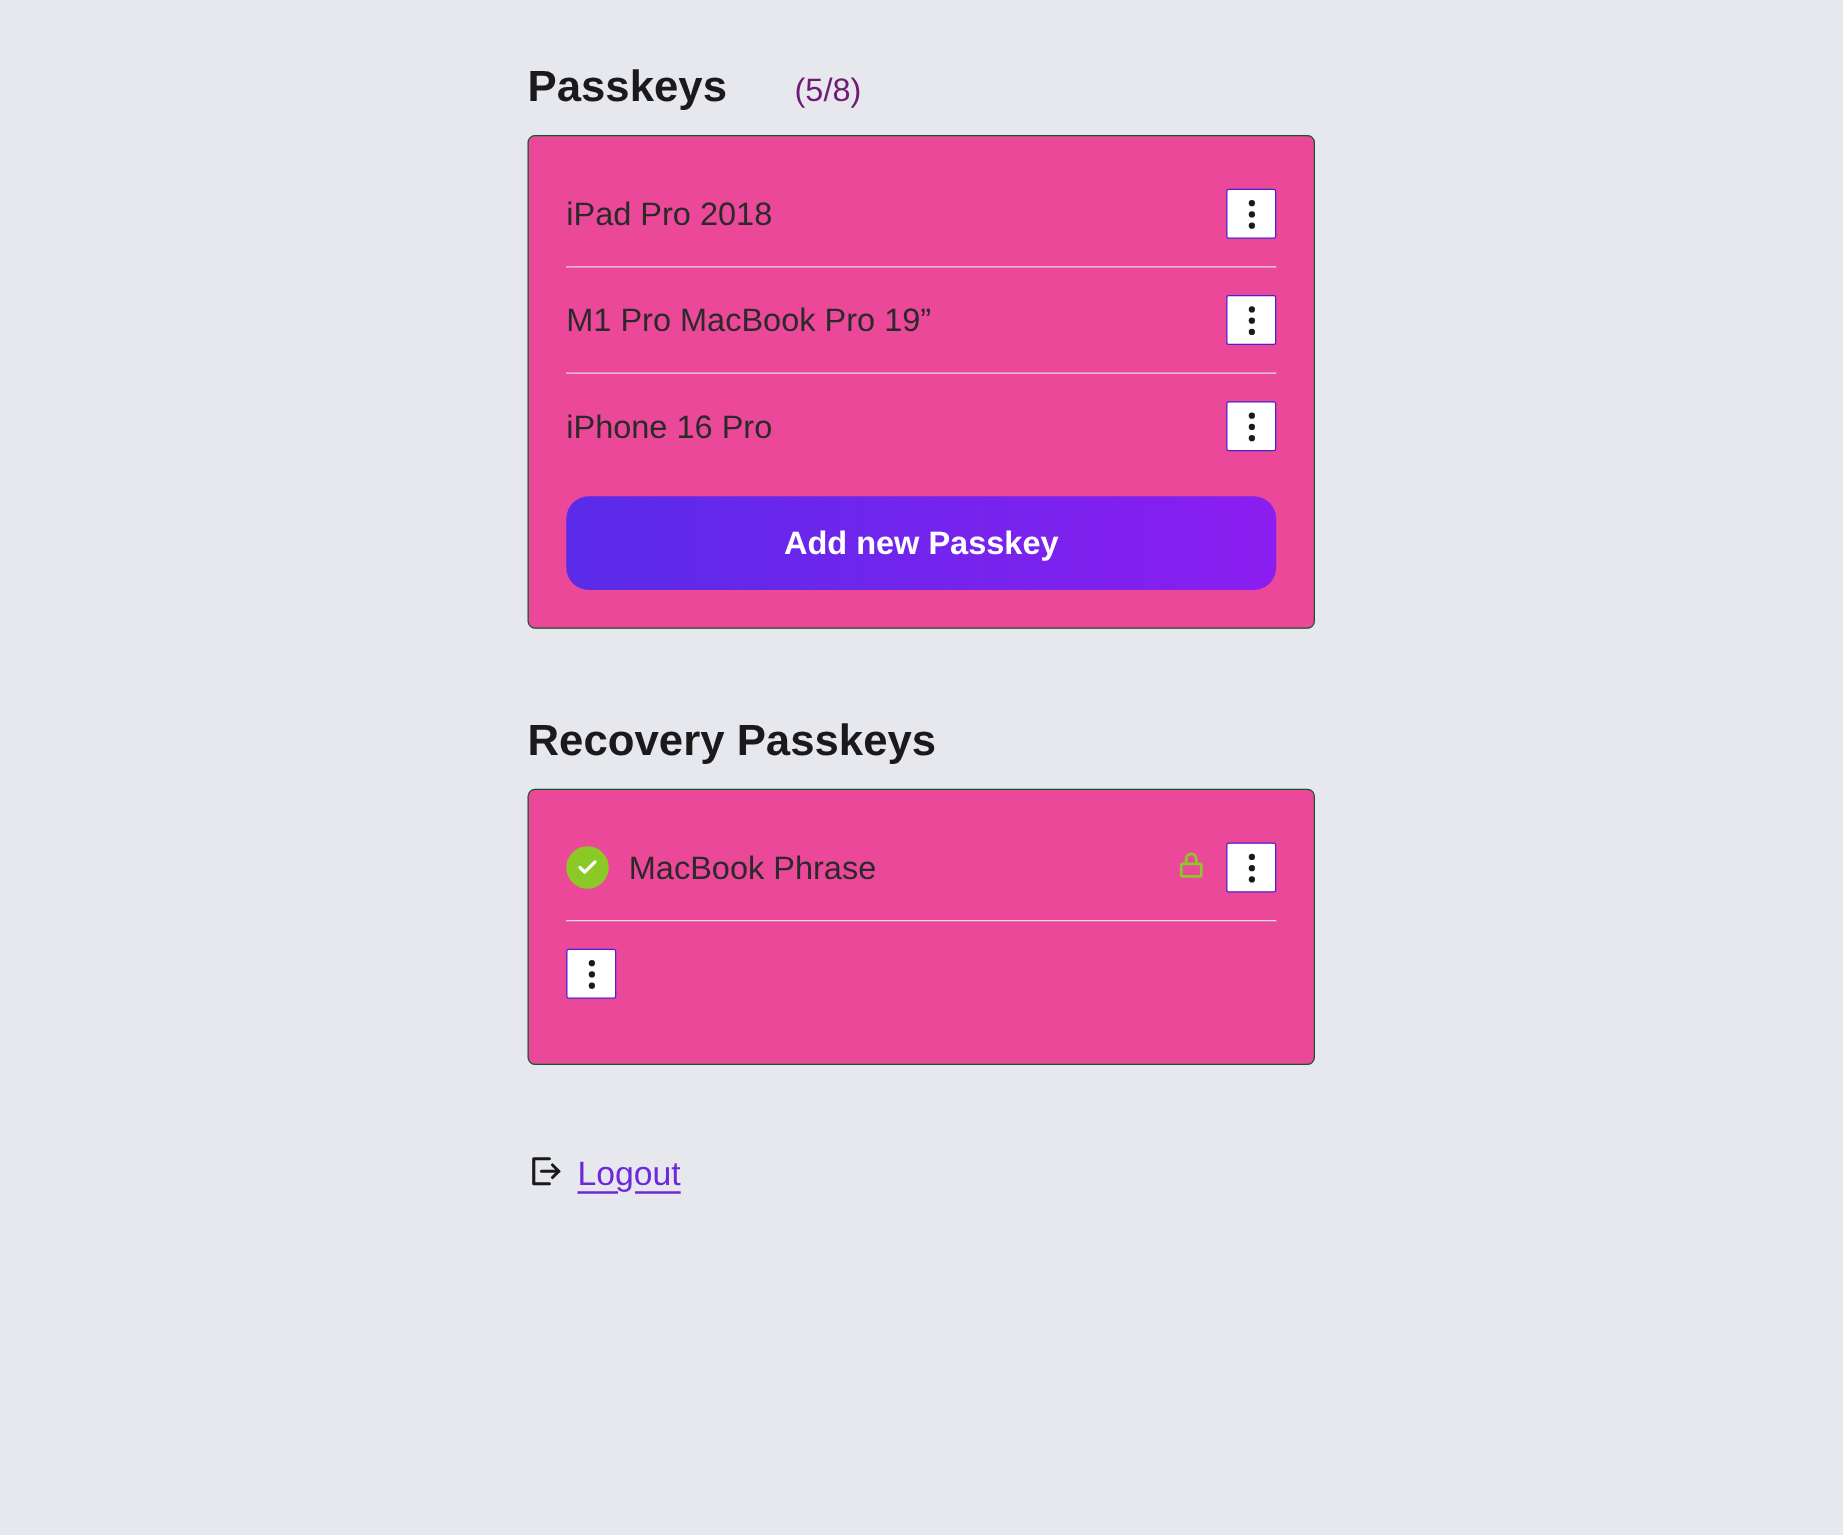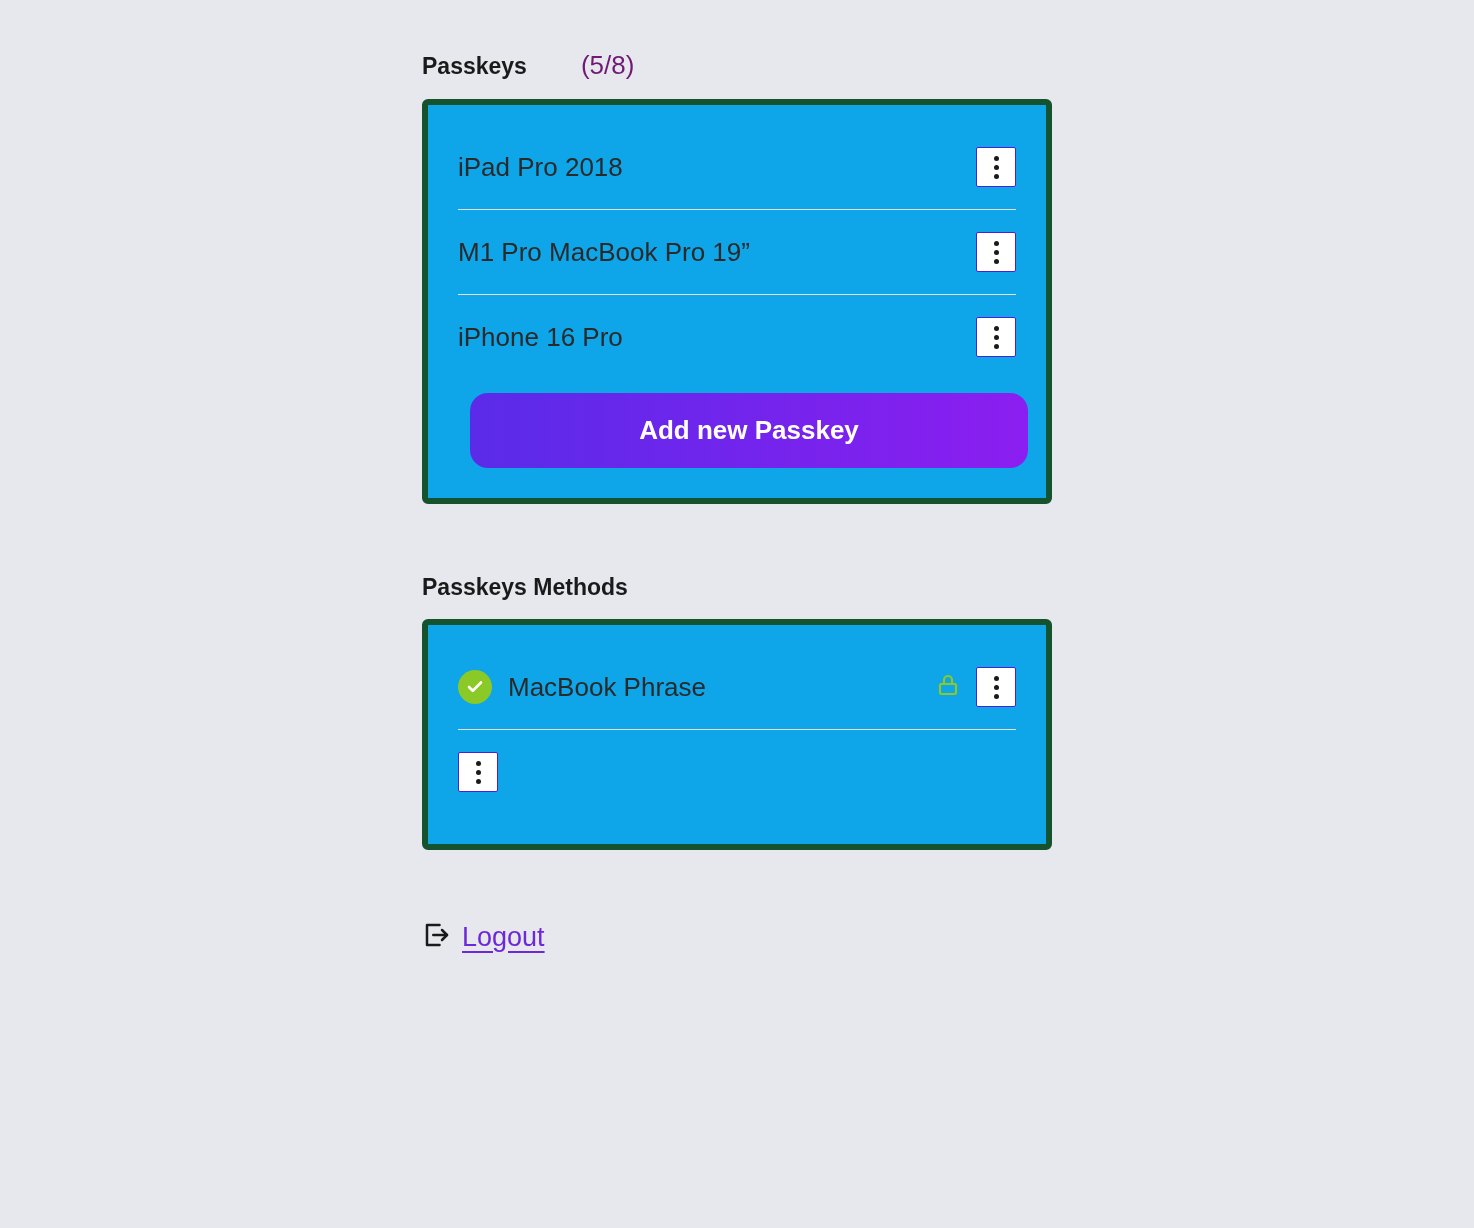--- a/index.html
+++ b/index.html
@@ -17,33 +17,33 @@
       max-width: 630px;
       margin: 0 auto;
     }
     .section-header {
       display: flex;
       align-items: baseline;
       gap: 10px;
       margin-bottom: 18px;
     }
     .section-title {
-      font-size: 23px;
+      font-size: 35px;
       font-weight: 700;
       color: #1a1a1a;
     }
     .section-count {
       font-size: 26px;
       color: #701a75;
       font-weight: 400;
       margin-left: 44px;
     }
     .card {
-      background: #0ea5e9;
-      border: 6px solid #14532d;
+      background: #ec4899;
+      border: 1px solid #14532d;
       border-radius: 6px;
       padding: 20px 30px 30px 30px;
     }
     .list-row {
       display: flex;
       align-items: center;
       justify-content: space-between;
       padding: 22px 0;
       border-bottom: 1px solid #e1e1e1;
     }
@@ -90,21 +90,20 @@
       width: 100%;
       padding: 22px 0;
       border: none;
       border-radius: 18px;
       background: linear-gradient(90deg, #5a2be8 0%, #8b1ef0 100%);
       color: #fff;
       font-size: 26px;
       font-weight: 700;
       cursor: pointer;
       margin-top: 14px;
-      margin-left: 12px;
     }
     .section-gap {
       height: 70px;
     }
     .check-circle {
       width: 34px;
       height: 34px;
       background: #8bc926;
       border-radius: 50%;
       display: flex;
@@ -183,21 +182,21 @@
         </button>
       </div>
     </div>
 
     <button class="cta-btn">Add new Passkey</button>
   </div>
 
   <div class="section-gap"></div>
 
   <div class="section-header">
-    <span class="section-title">Passkeys Methods</span>
+    <span class="section-title">Recovery Passkeys</span>
   </div>
 
   <div class="card">
 
     <div class="list-row">
       <div class="row-left">
         <div class="check-circle">
           <svg width="18" height="18" viewBox="0 0 24 24" fill="none" stroke="#ffffff" stroke-width="3.5" stroke-linecap="round" stroke-linejoin="round">
               <polyline points="20 6 9 17 4 12"></polyline>
             </svg>

